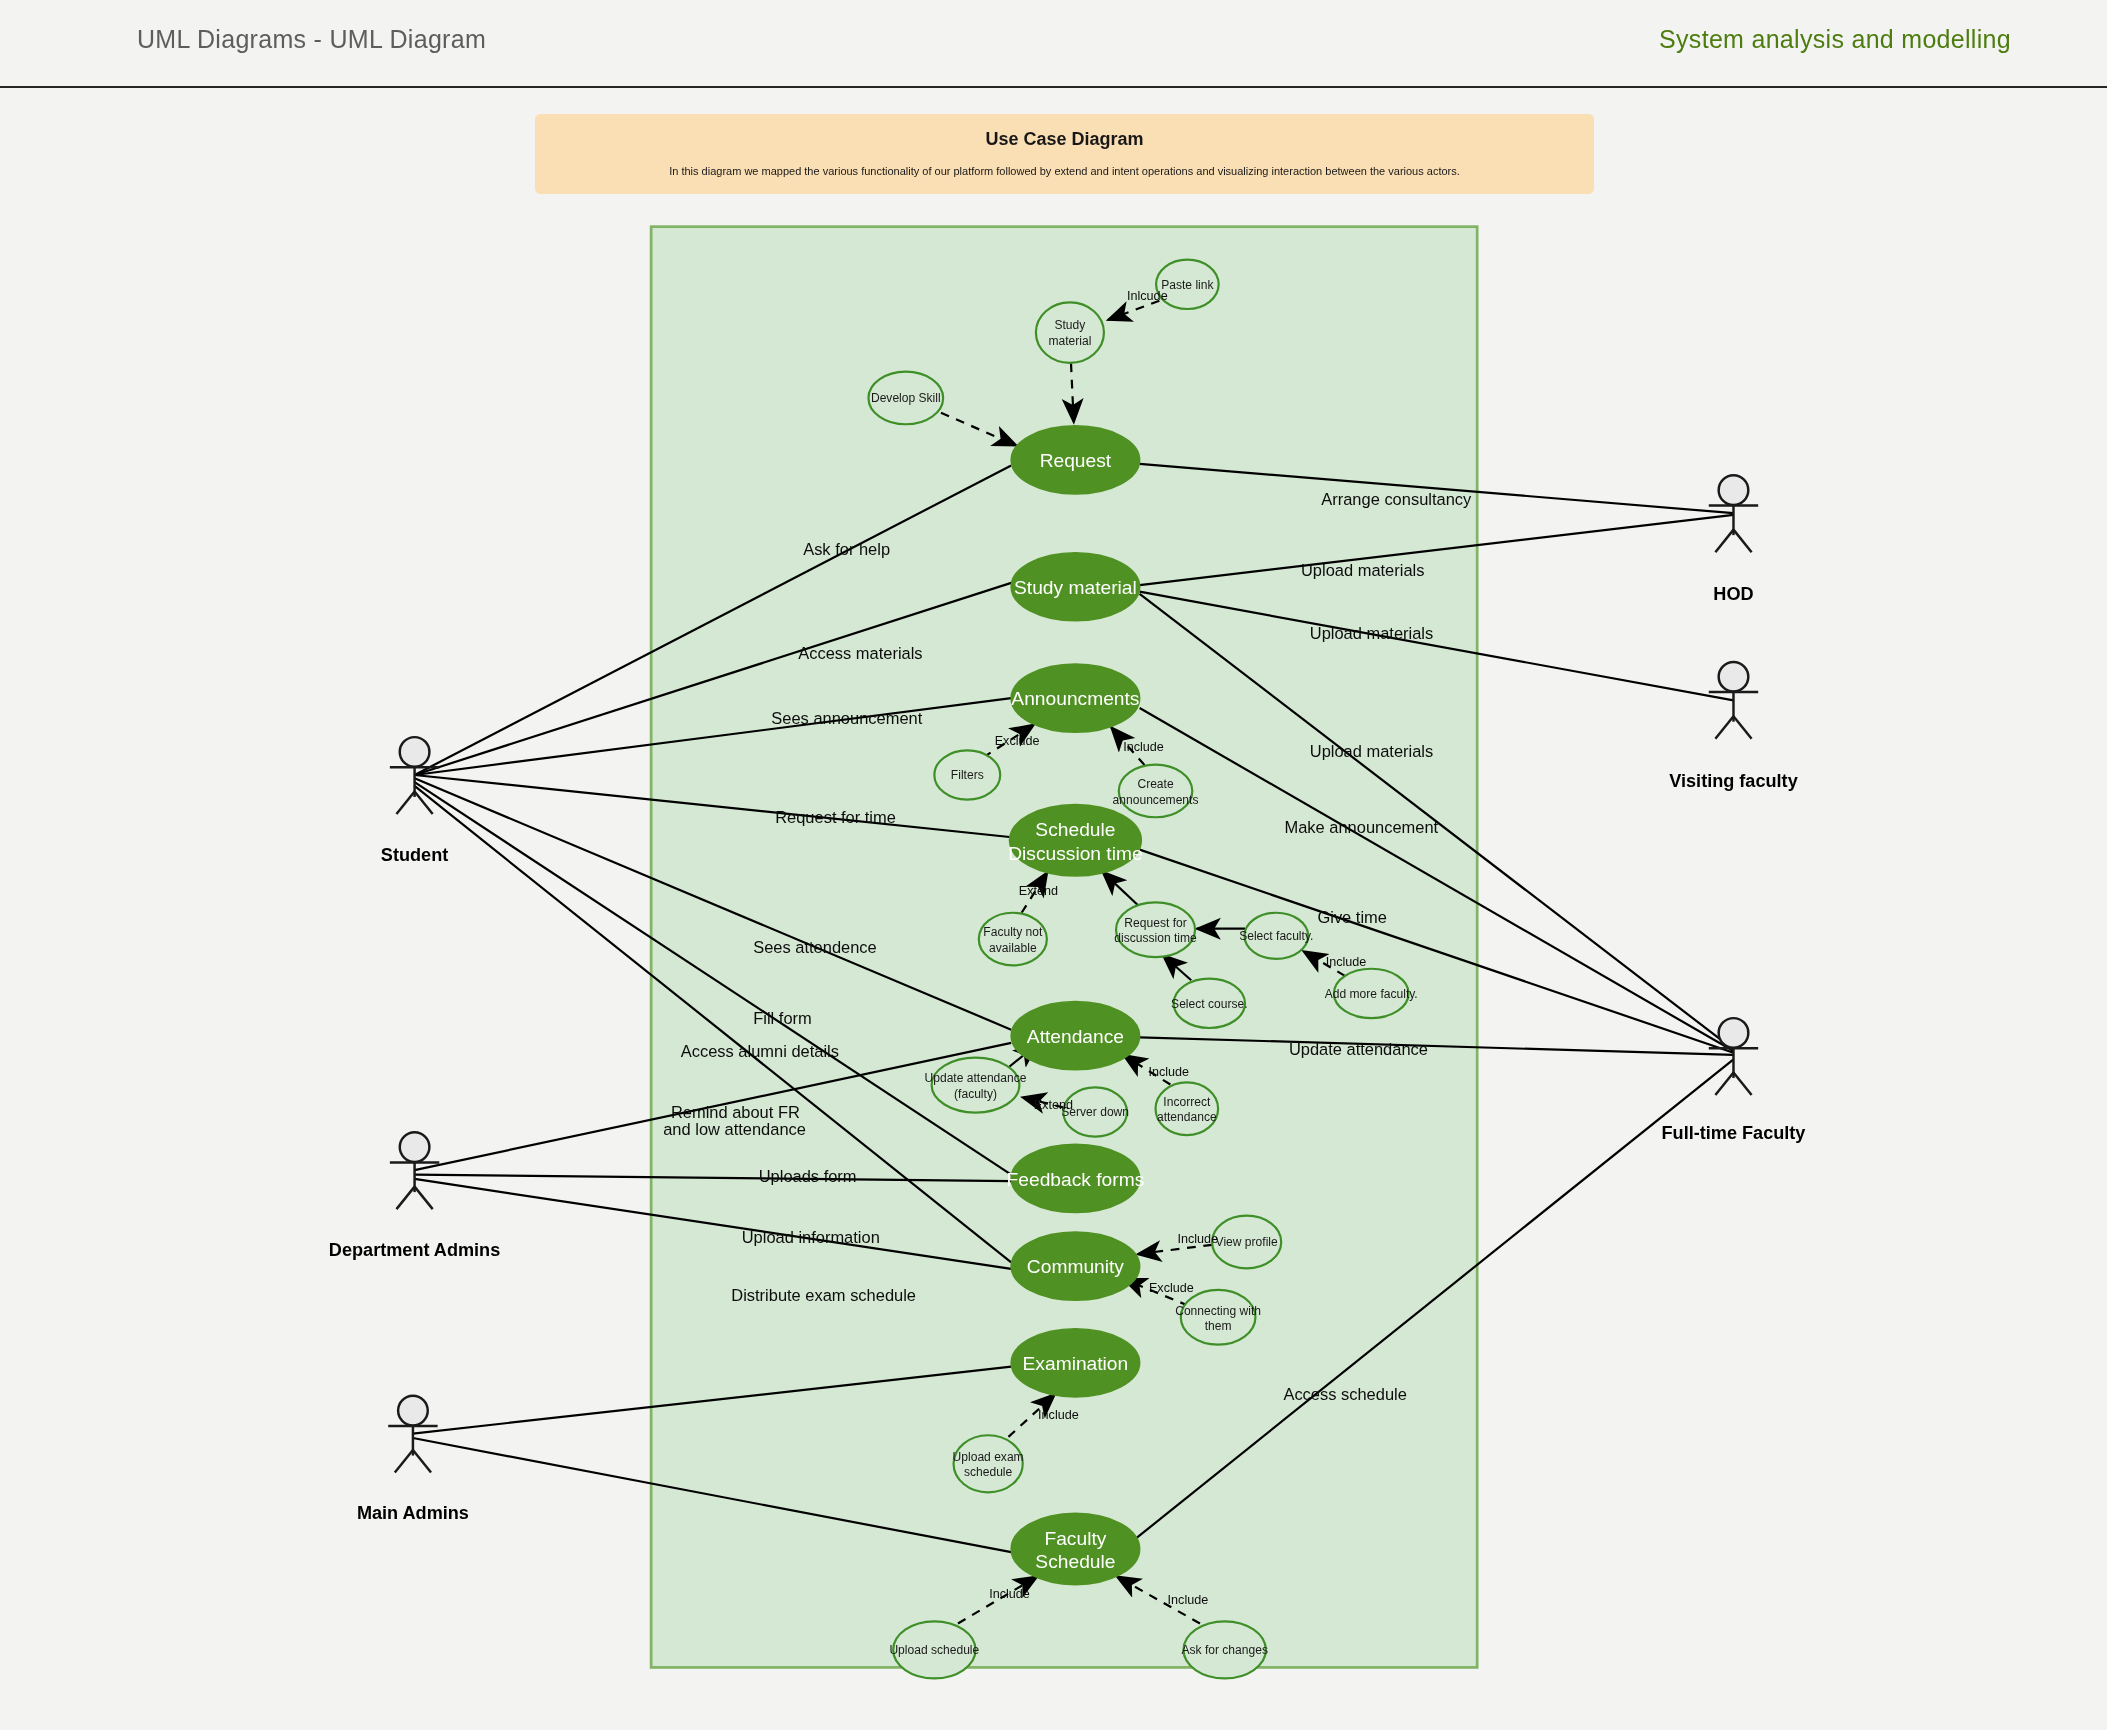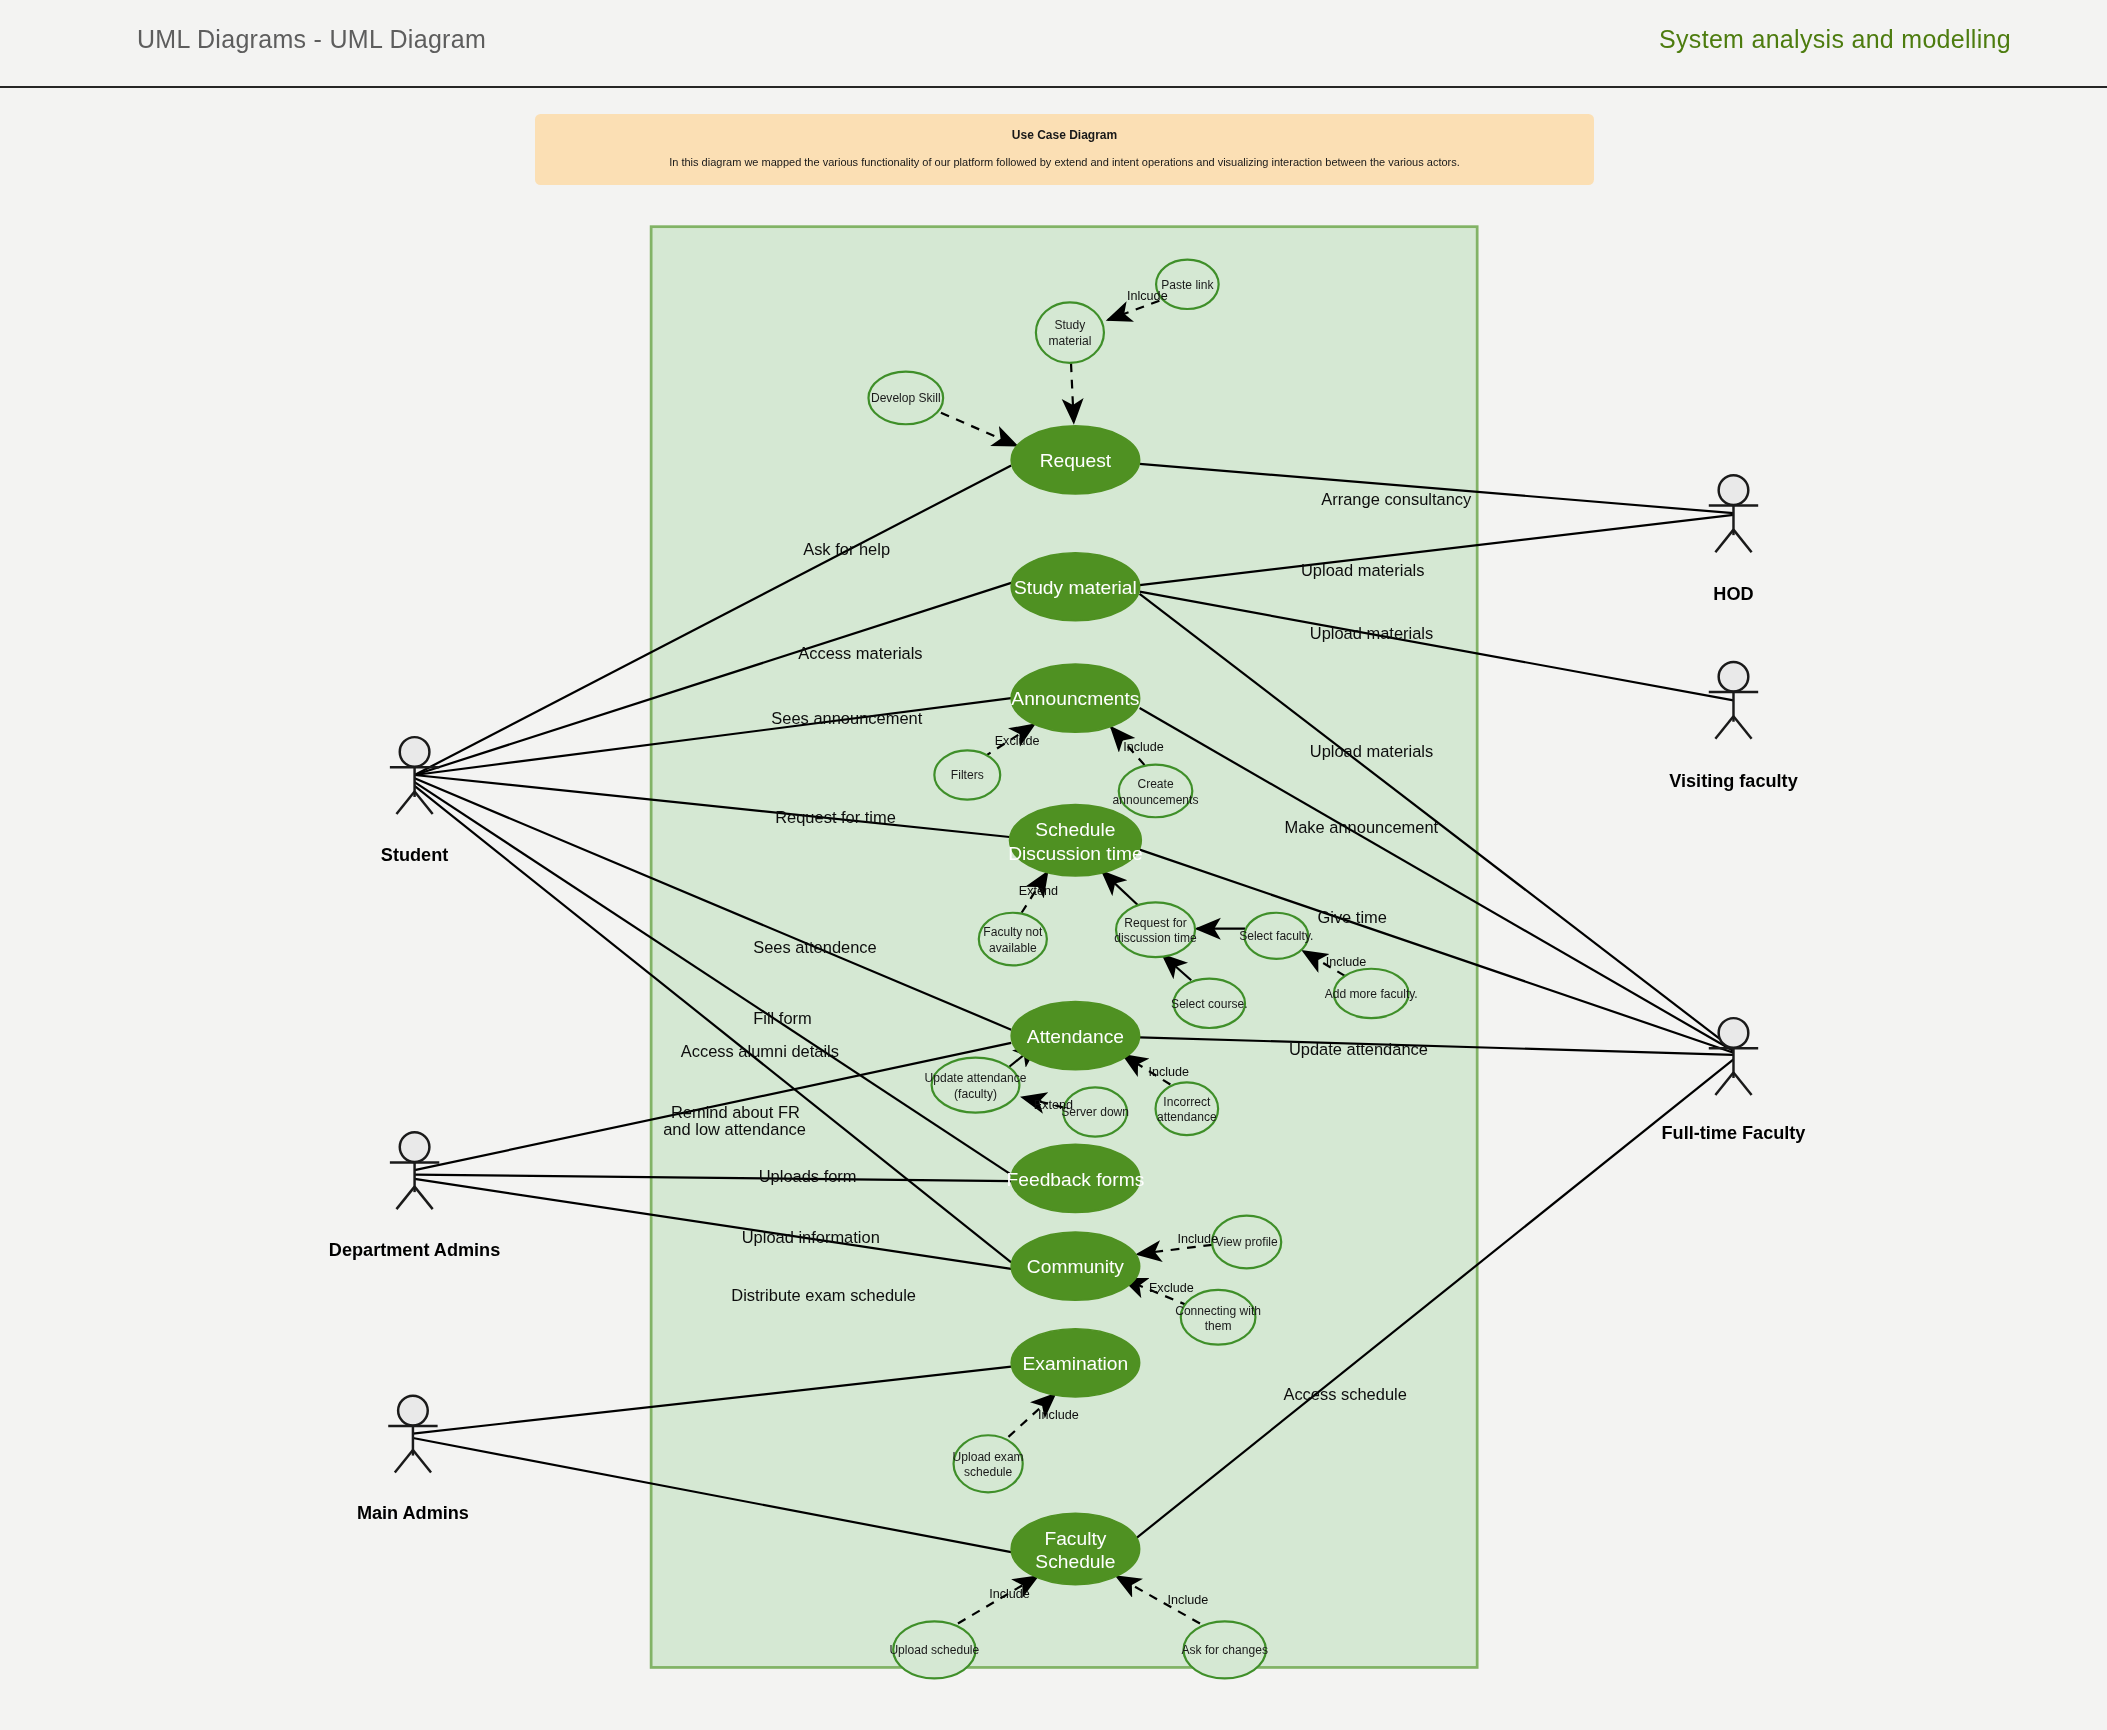--- a/index.html
+++ b/index.html
@@ -22,21 +22,21 @@
   #header-subject{
     position:absolute;right:97px;top:25px;
     font-size:25px;color:#4d7c0f;letter-spacing:0.3px;
   }
   #caption{
     position:absolute;left:535px;top:114px;width:1059px;
     background:#fbdfb4;border-radius:5.5px;
     padding:12px 16.5px 14.3px 16.5px;box-sizing:border-box;
     text-align:center;color:#181818;
   }
-  #caption-title{font-size:12px;font-weight:bold;line-height:1.5;}
+  #caption-title{font-size:18px;font-weight:bold;line-height:1.5;}
   #caption-body{font-size:11px;line-height:1.45;margin-top:11px;}
   #stage{position:absolute;left:0;top:0;width:2108px;height:1296px;}
   svg{position:absolute;left:0;top:0;}
   .sysbox{fill:#d5e8d3;stroke:#82b366;stroke-width:5;}
   .link{stroke:#000000;stroke-width:4;fill:none;}
   .rel{stroke:#000000;stroke-width:4;fill:none;stroke-dasharray:16 14;}
   .uc-main{fill:#4f9122;stroke:#4f9122;stroke-width:3;}
   .uc-sub{fill:#d5e8d3;stroke:#3f8f29;stroke-width:4;}
   .uc-main-label{fill:#ffffff;font-size:35px;text-anchor:middle;}
   .uc-sub-label{fill:#1a1a1a;font-size:22px;text-anchor:middle;}

